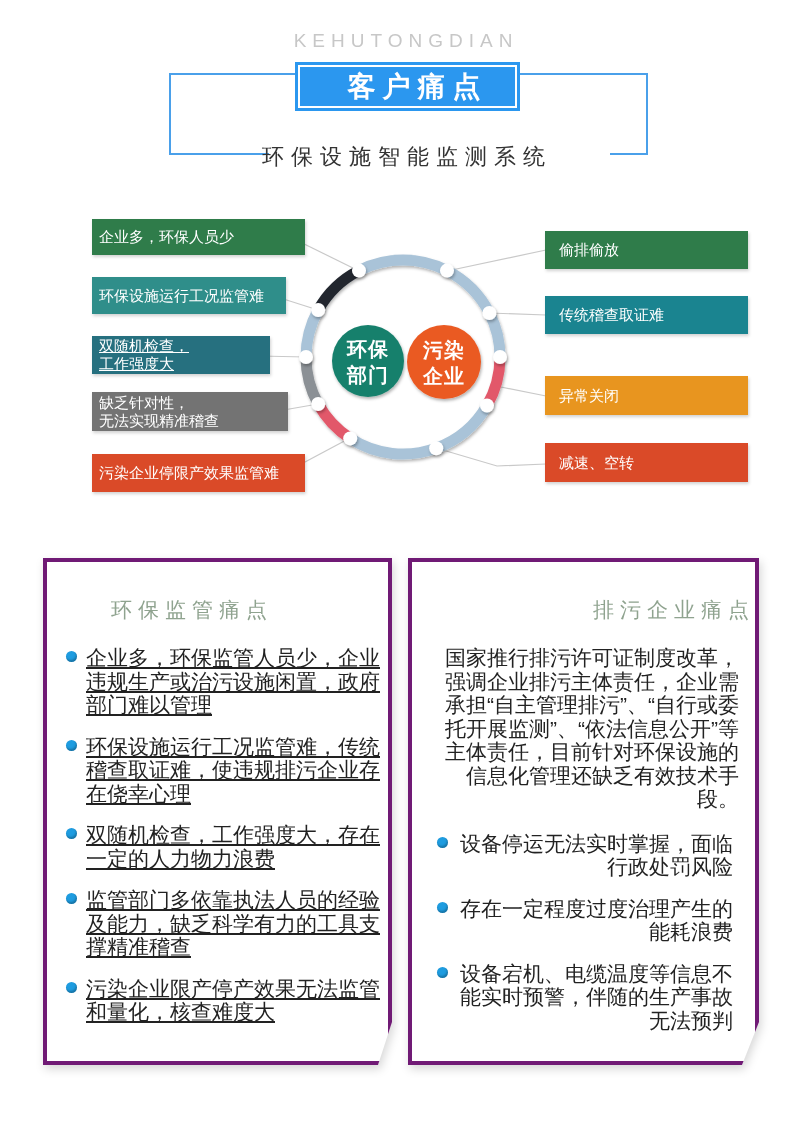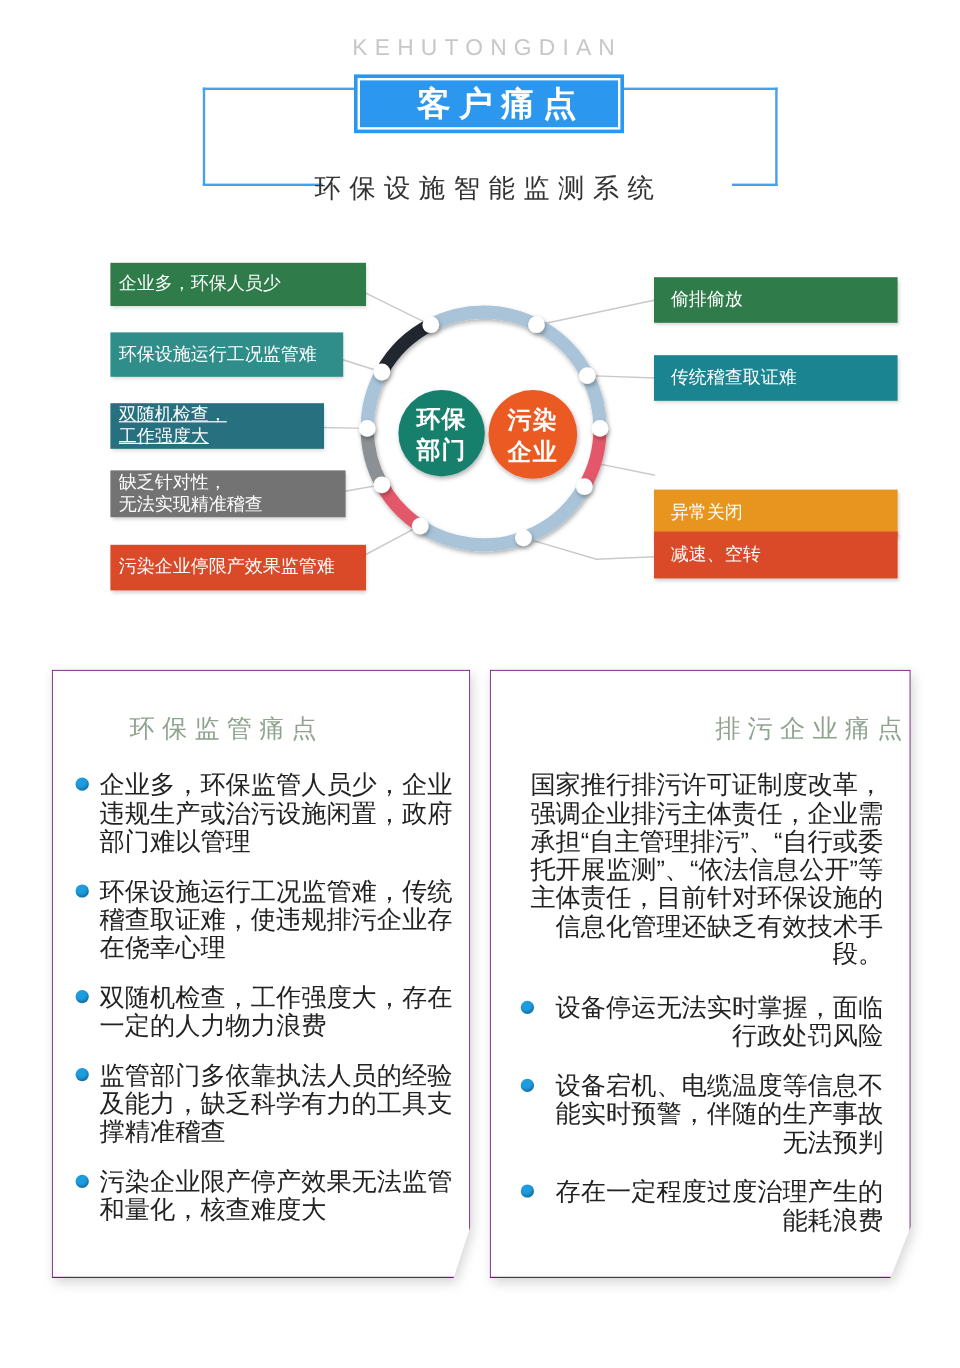--- a/index.html
+++ b/index.html
@@ -26,41 +26,41 @@
              align-items:center;white-space:pre-line;box-shadow:1px 2px 3px rgba(0,0,0,.18);}
   .left-labels .label-box{padding:0 6px 0 7px;}
   .right-labels .label-box{padding:0 6px 0 14px;}
   .left-labels div:nth-of-type(1){top:219px;left:92px;width:200px;height:36px;}
   .left-labels div:nth-of-type(2){top:277px;left:92px;width:181px;height:37px;}
   .left-labels div:nth-of-type(3){top:336px;left:92px;width:165px;height:38px;text-decoration:underline;}
   .left-labels div:nth-of-type(4){top:392px;left:92px;width:183px;height:39px;}
   .left-labels div:nth-of-type(5){top:454px;left:92px;width:200px;height:38px;}
   .right-labels div:nth-of-type(1){top:231px;left:545px;width:183px;height:38px;}
   .right-labels div:nth-of-type(2){top:296px;left:545px;width:183px;height:38px;}
-  .right-labels div:nth-of-type(3){top:376px;left:545px;width:183px;height:39px;margin-top:32px;}
+  .right-labels div:nth-of-type(3){top:376px;left:545px;width:183px;height:39px;}
   .right-labels div:nth-of-type(4){top:443px;left:545px;width:183px;height:39px;}
 
   
   .card-wrap{position:absolute;top:558px;height:507px;filter:drop-shadow(2px 4px 5px rgba(0,0,0,.16));}
   .card-wrap.left{left:43px;width:349px;}
   .card-wrap.right{left:408px;width:351px;text-align:right;}
-  .card{position:absolute;inset:0;background:#fff;border:1px solid #701a75;box-sizing:border-box;}
+  .card{position:absolute;inset:0;background:#fff;border:4px solid #701a75;box-sizing:border-box;}
   .card-wrap.left .card{clip-path:polygon(0 0,100% 0,100% 464px,335px 100%,0 100%);}
   .card-wrap.right .card{clip-path:polygon(0 0,100% 0,100% 464px,334px 100%,0 100%);}
   .card-title{font-size:21px;letter-spacing:6px;color:#8fa38f;font-weight:500;margin:34px 0 22px 0;}
   .card-wrap.left .card-title{padding-left:64px;}
   .card-wrap.right .card-title{padding-left:38px;}
   .card-body{font-size:21px;line-height:23.5px;color:#222;}
   .card-wrap.left .card-body{padding:0 8px 0 19px;}
   .card-wrap.right .card-body{padding:0 22px 0 25px;}
   .para{width:302px;margin:0 0 21px 0;color:#222;}
   .bullet{position:relative;margin:0 0 18px 0;display:flex;align-items:flex-start;}
   .dot{flex:0 0 11px;width:11px;height:11px;border-radius:50%;margin:5px 9px 0 0;
        box-shadow:inset -1px -2px 2px rgba(0,0,0,.25);}
-  .card-wrap.left .bullet-text{width:296px;}
+  .card-wrap.left .bullet-text{width:296px;text-decoration:underline;}
   .card-wrap.right .bullet-text{width:285px;}
 </style>
 </head>
 <body>
 
 <div class="abs eyebrow">KEHUTONGDIAN</div>
 
 <div class="abs hline" style="left: 169px; top: 73px; width: 128px; background: rgb(74, 160, 234);"></div>
 <div class="abs vline" style="left: 169px; top: 73px; height: 82px; background: rgb(74, 160, 234);"></div>
 <div class="abs hline" style="left: 169px; top: 153px; width: 100px; background: rgb(74, 160, 234);"></div>
@@ -213,23 +213,23 @@
       <p class="para">国家推行排污许可证制度改革，强调企业排污主体责任，企业需承担“自主管理排污”、“自行或委托开展监测”、“依法信息公开”等主体责任，目前针对环保设施的信息化管理还缺乏有效技术手段。</p>
       <div>
 
           <div class="bullet">
             <span class="dot" style="background: rgb(30, 156, 224);"></span>
             <span class="bullet-text">设备停运无法实时掌握，面临行政处罚风险</span>
           </div>
 
           <div class="bullet">
             <span class="dot" style="background: rgb(30, 156, 224);"></span>
+            <span class="bullet-text">存在一定程度过度治理产生的能耗浪费</span>
+          </div>
+
+          <div class="bullet">
+            <span class="dot" style="background: rgb(30, 156, 224);"></span>
             <span class="bullet-text">设备宕机、电缆温度等信息不能实时预警，伴随的生产事故无法预判</span>
           </div>
-
-          <div class="bullet">
-            <span class="dot" style="background: rgb(30, 156, 224);"></span>
-            <span class="bullet-text">存在一定程度过度治理产生的能耗浪费</span>
-          </div>
         </div>
     </div>
   </div>
 </div>
 
 </body></html>

